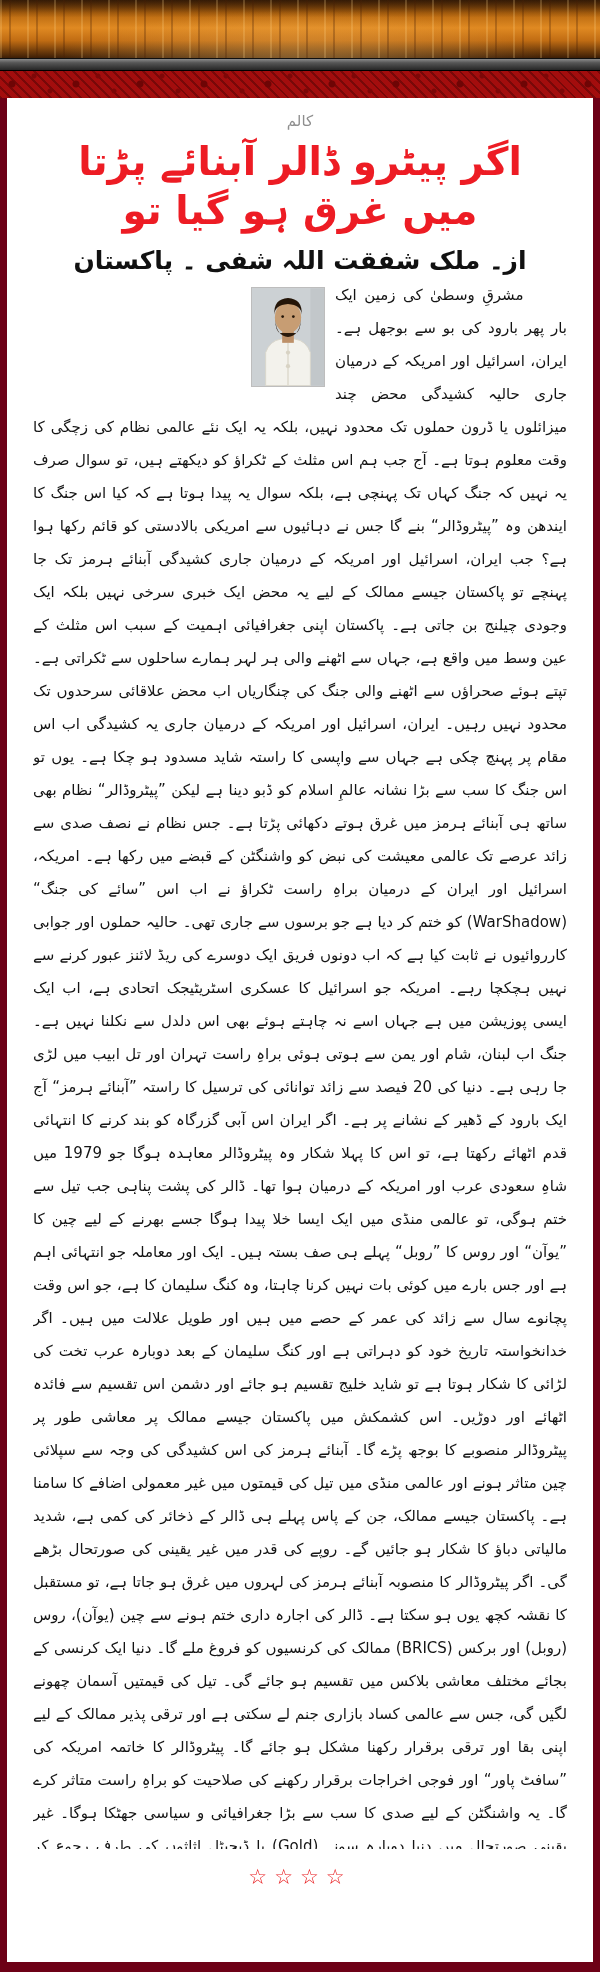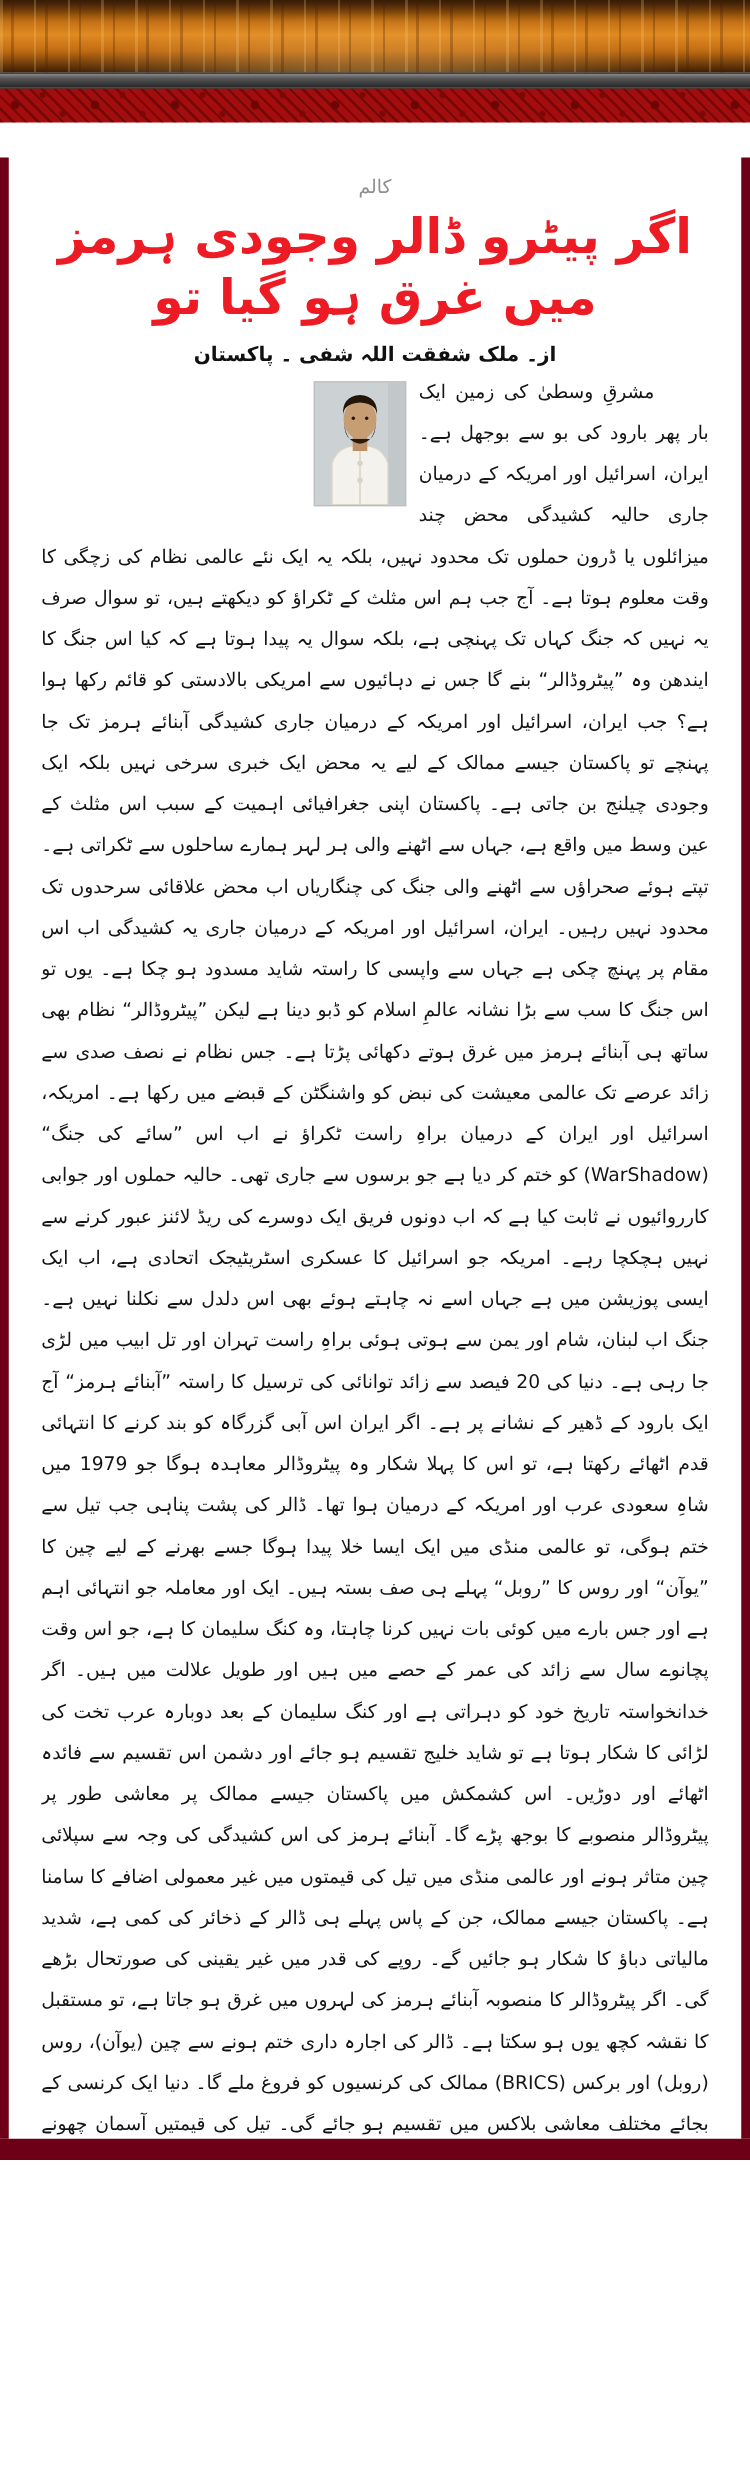--- a/index.html
+++ b/index.html
@@ -27,33 +27,32 @@
     height:27px; width:100%; background-color:#a30d0d;
     background-image:
       radial-gradient(circle at 12px 13px, #6e0505 3px, rgba(0,0,0,0) 4px),
       radial-gradient(circle at 34px 5px, #7d0707 2px, rgba(0,0,0,0) 3px),
       radial-gradient(circle at 50px 20px, #7d0707 2px, rgba(0,0,0,0) 3px),
       repeating-linear-gradient(45deg, rgba(40,0,0,.35) 0 2px, rgba(0,0,0,0) 2px 7px);
     background-size:64px 27px, 64px 27px, 64px 27px, auto;
   }
   
   .sheet {
-    height:1585px; width:100%; background:#ffffff; overflow:hidden;
+    height:1864px; width:100%; background:#ffffff; overflow:hidden;
     border-left:7px solid #6d0016; border-right:7px solid #6d0016;
     padding:10px 26px 0 26px;
-    margin-top:28px;
   }
   .bottom-bar { height:17px; width:100%; background:#6d0016; }
 
   .kicker { text-align:center; color:#8e8e8e; font-size:15px; letter-spacing:1px; padding:4px 0 2px; }
   .headline {
     text-align:center; color:#ed1c24; font-weight:bold;
     font-size:39px; line-height:1.25; padding:6px 10px 8px;
   }
-  .byline { text-align:center; color:#111; font-weight:bold; font-size:16px; padding:2px 0 4px; }
+  .byline { text-align:center; color:#111; font-weight:bold; font-size:25px; padding:2px 0 4px; }
   .dateline { text-align:center; color:#149c3c; font-weight:bold; font-size:15px; padding:0 0 14px; }
 
   .article {
     direction:rtl; text-align:justify; color:#141414;
     font-size:15px; line-height:33px; overflow:hidden; height:1570px;
   }
   .article .lead-indent { display:inline-block; width:36px; }
   .photo-wrap {
     float:left; width:74px; height:100px; margin:8px 10px 6px 218px;
     border:1px solid #bdbdbd; background:#ced2d5;
@@ -70,21 +69,21 @@
 <div class="page">
 
   <div class="wood-band"></div>
   <div class="gray-rail"></div>
   <div class="damask-band"></div>
 
   <div class="sheet">
 
     <div class="kicker">کالم</div>
 
-    <h1 class="headline">اگر پیٹرو ڈالر وجودی ہرمز میں غرق ہو گیا تو</h1>
+    <h1 class="headline">اگر پیٹرو ڈالر آبنائے پڑتا میں غرق ہو گیا تو</h1>
 
     <div class="byline">از۔ ملک شفقت اللہ شفی ۔ پاکستان</div>
 
 
     <div class="article">
       <span class="photo-wrap">
         <svg viewBox="0 0 74 100" xmlns="http://www.w3.org/2000/svg">
           <rect x="0" y="0" width="74" height="100" fill="#ccd1d4"></rect>
           <rect x="60" y="0" width="14" height="100" fill="#c2c7ca"></rect>
 

